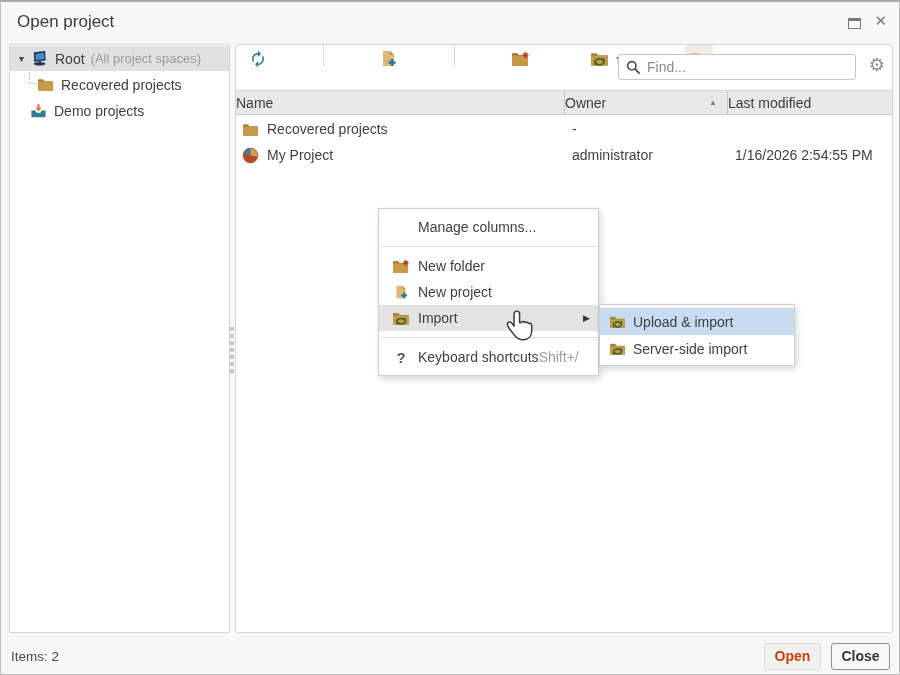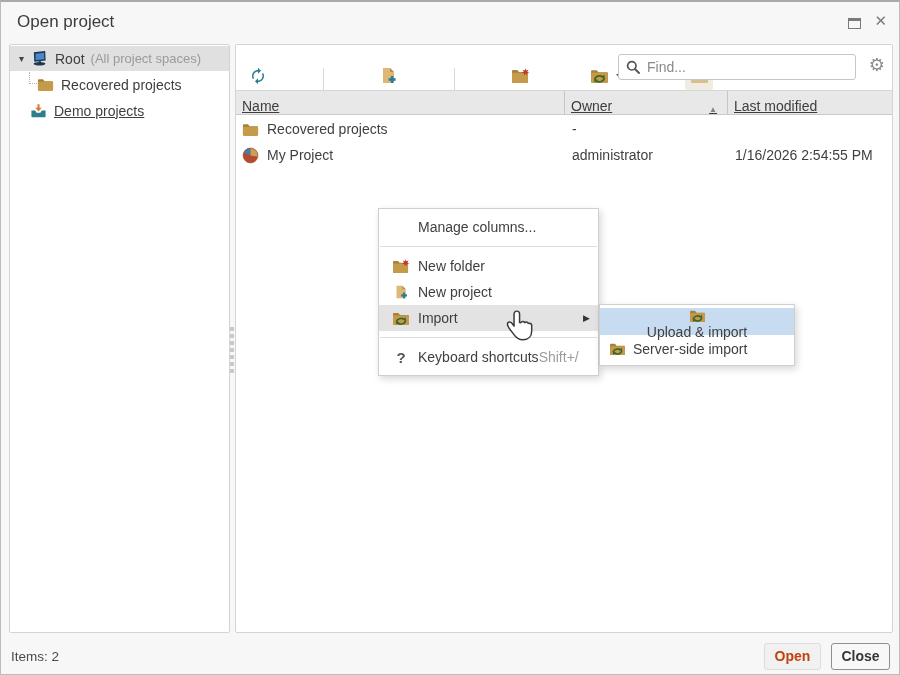--- a/index.html
+++ b/index.html
@@ -21,41 +21,41 @@
   
   .tree-row { position:absolute; left:0; width:100%; height:25px; display:flex; align-items:center; font-size:14px; color:#3f3f3f; }
   .tree-row.selected { background:#e0e0e0; }
   .tree-caret { width:12px; margin-left:9px; font-size:10px; color:#444; }
   .tree-icon { width:17px; height:17px; margin-right:7px; flex:none; }
   .tree-suffix { color:#9a9a9a; font-size:13px; margin-left:6px; }
   .tree-connector { position:absolute; left:19px; top:27px; width:8px; height:12px;
                     border-left:1px dotted #b5b5b5; border-bottom:1px dotted #b5b5b5; }
 
   
-  .toolbar { position:absolute; left:0; top:0; width:100%; height:45px; display:flex; align-items:flex-end; padding-left:8px;gap:45px; }
+  .toolbar { position:absolute; left:0; top:0; width:100%; height:45px; display:flex; align-items:flex-start; padding-left:8px;gap:45px; }
   .tbtn { width:28px; height:28px; display:flex; align-items:center; justify-content:center; border-radius:2px; }
   .tbtn.active { background:#f1ece1; }
   .tsep { width:1px; height:22px; background:#d8d8d8; margin:0 6px; }
   .caret-down { width:0; height:0; border-left:4px solid transparent; border-right:4px solid transparent;
                 border-top:5px solid #555; margin-left:3px; }
   .dd-group { display:flex; align-items:center; margin-left:6px; }
 
   .search-wrap { position:absolute; right:36px; top:9px; width:238px; height:26px; }
   .search-wrap svg { position:absolute; left:8px; top:6px; }
   .search-input { width:100%; height:100%; border:1px solid #c6c6c6; border-radius:3px; padding-left:28px;
                   font-size:14px; color:#444; outline:none; background:#fff; }
   .search-input::placeholder { color:#8a8a8a; }
   .gear { position:absolute; right:7px; top:11px; font-size:18px; color:#8c8c8c;
           font-family:"DejaVu Sans", sans-serif; line-height:1; }
 
   
   .thead { position:absolute; left:0; top:45px; width:100%; height:25px; display:flex;
            background:#e8e8e8; border-top:1px solid #d6d6d6; border-bottom:1px solid #cbcbcb;
            font-size:14px; color:#3d3d3d; }
-  .th { display:flex; align-items:flex-end; padding-left:6px;text-decoration:underline; }
+  .th { display:flex; align-items:center; padding-left:0; }
   .th-name { width:328px; flex:none; }
   .th-owner { width:163px; flex:none; border-left:1px solid #c6c6c6; }
   .th-mod { flex:1; border-left:1px solid #c6c6c6; }
   .sort-arrow { margin-left:auto; margin-right:10px; font-size:8px; color:#808080; }
   .trow { position:absolute; left:0; width:100%; height:26px; display:flex; font-size:14px; color:#3f3f3f; }
   .td { display:flex; align-items:center; padding-left:8px; }
   .td-name { width:328px; flex:none; padding-left:6px; }
   .td-owner { width:163px; flex:none; }
   .td-mod { flex:1; }
   .row-icon { width:17px; height:17px; margin-right:8px; flex:none; }
@@ -72,21 +72,21 @@
   .mi-icon { width:18px; height:16px; margin-left:13px; margin-right:8px; flex:none;
              display:flex; align-items:center; justify-content:center; }
   .mi-q { font-size:15px; font-weight:bold; color:#555; }
   .mi-hint { color:#9c9c9c; margin-left:0; }
   .mi-sub-arrow { margin-left:auto; margin-right:8px; font-size:9px; color:#333; }
   .menu-sep { border-top:1px solid #dcdcdc; margin:6px 1px; }
 
   .submenu { position:absolute; left:598px; top:302px; width:196px; background:#fff;
              border:1px solid #cfcfcf; box-shadow:2px 3px 7px rgba(0,0,0,.16); padding:3px 0; z-index:11; }
   .smi { height:27px; display:flex; align-items:center; font-size:14px; color:#3f3f3f; }
-  .smi.highlight { background:#c7dcf1;flex-direction:column; }
+  .smi.highlight { background:#c7dcf1; }
   .smi .mi-icon { margin-left:8px; margin-right:7px; }
 
   
   .footer-items { position:absolute; left:10px; top:647px; font-size:13.5px; color:#4a4a4a; }
   .btn { position:absolute; top:641px; height:27px; font-size:14px; font-weight:bold;
          border-radius:3px; text-align:center; line-height:25px; }
   .btn-open  { right:78px; width:57px; background:#f1f1f1; border:1px solid #dcdcdc; color:#c2410c; }
   .btn-close { right:9px;  width:59px; background:#f8f8f8; border:1px solid #8f8f8f; color:#363636; }
 
   .cursor-hand { position:absolute; left:504px; top:307px; z-index:20; }
@@ -117,21 +117,21 @@
     <div class="tree-connector"></div>
 
     <div class="tree-row" style="top:27px; padding-left:27px;">
       <svg class="tree-icon" viewBox="0 0 18 15">
         <path d="M1 3.2 C1 2.5 1.5 2 2.2 2 H6.3 L8 4 H15.8 C16.5 4 17 4.5 17 5.2 V12.8 C17 13.5 16.5 14 15.8 14 H2.2 C1.5 14 1 13.5 1 12.8 Z" fill="#a8803a"></path>
         <path d="M1 5.6 C1 5 1.5 4.5 2.2 4.5 H15.8 C16.5 4.5 17 5 17 5.6 V12.8 C17 13.5 16.5 14 15.8 14 H2.2 C1.5 14 1 13.5 1 12.8 Z" fill="#c59a49"></path>
       </svg>
       <span>Recovered projects</span>
     </div>
 
-    <div class="tree-row" style="top:53px; padding-left:20px;text-decoration:underline;">
+    <div class="tree-row" style="top:53px; padding-left:20px;">
       <svg class="tree-icon" viewBox="0 0 18 17">
         <polygon points="7.9,2 10.1,2 10.1,5.5 12.4,5.5 9,9.6 5.6,5.5 7.9,5.5" fill="#e0762f"></polygon>
         <path d="M1.5 8.5 H5.5 L7 11 H11 L12.5 8.5 H16.5 V14.5 C16.5 15.1 16 15.6 15.4 15.6 H2.6 C2 15.6 1.5 15.1 1.5 14.5 Z" fill="#2e7e90"></path>
       </svg>
       <span>Demo projects</span>
     </div>
   </div>
 
   <div class="splitter">
     <i></i>

